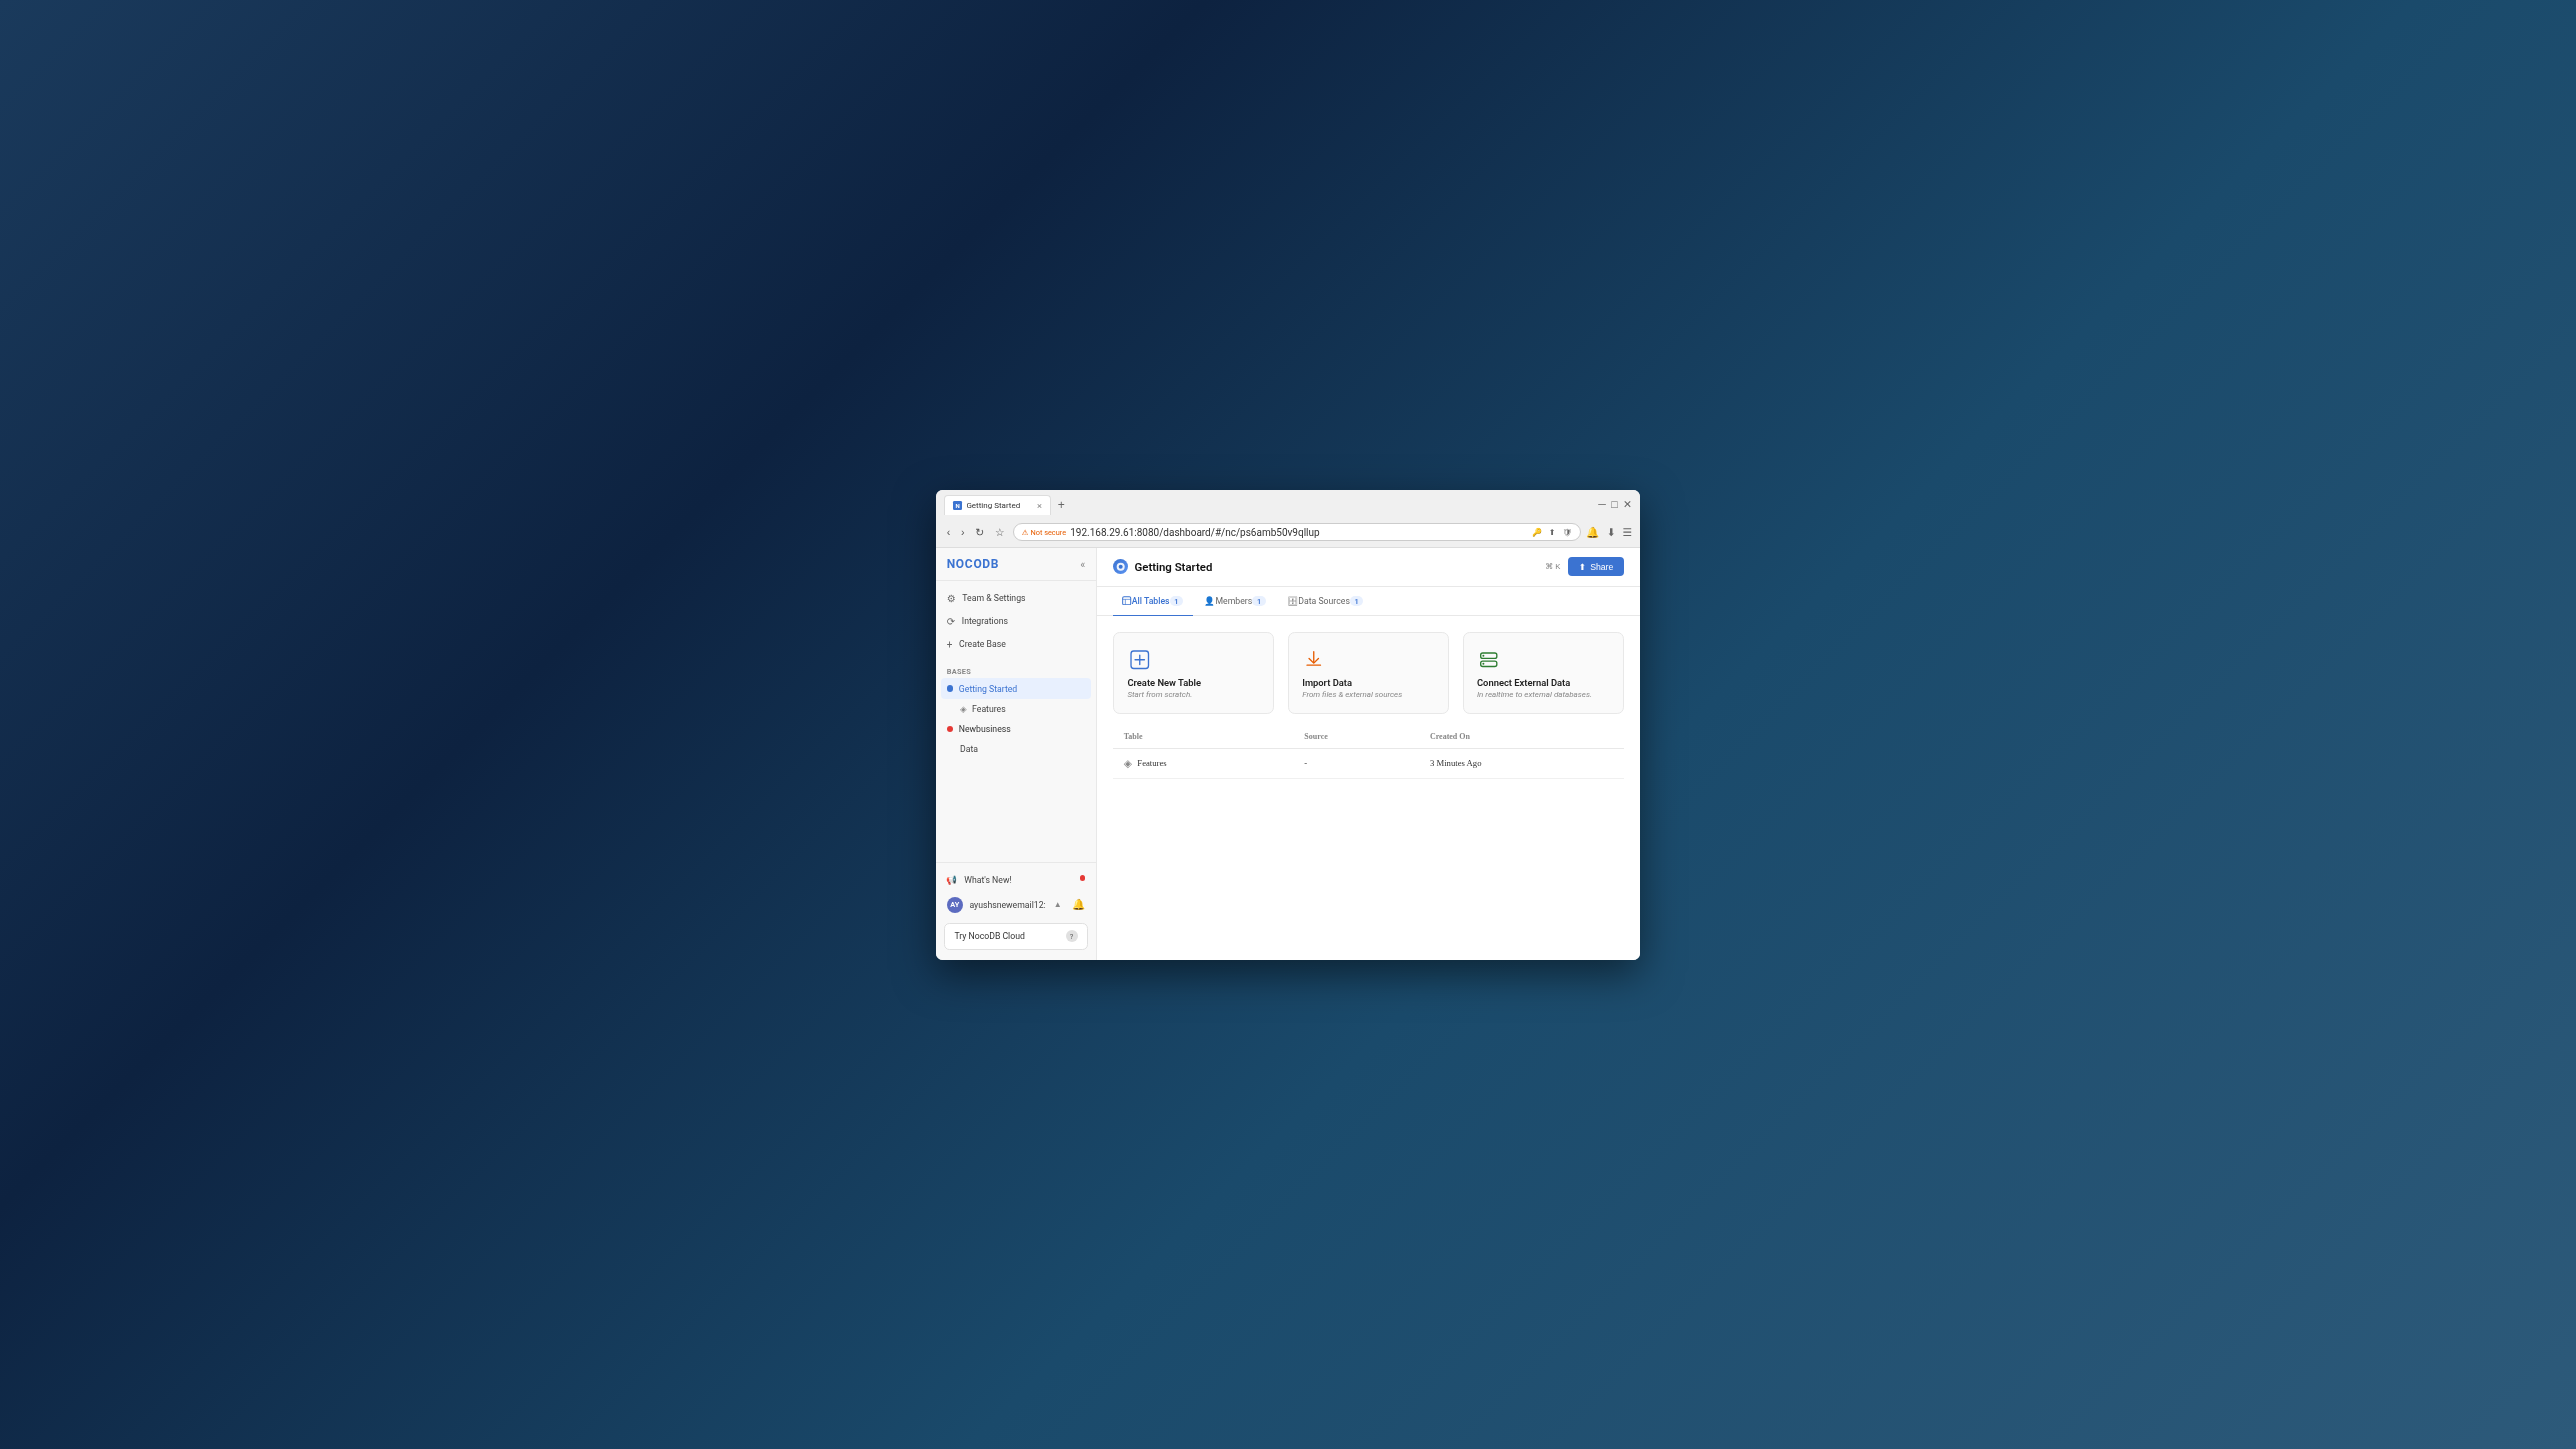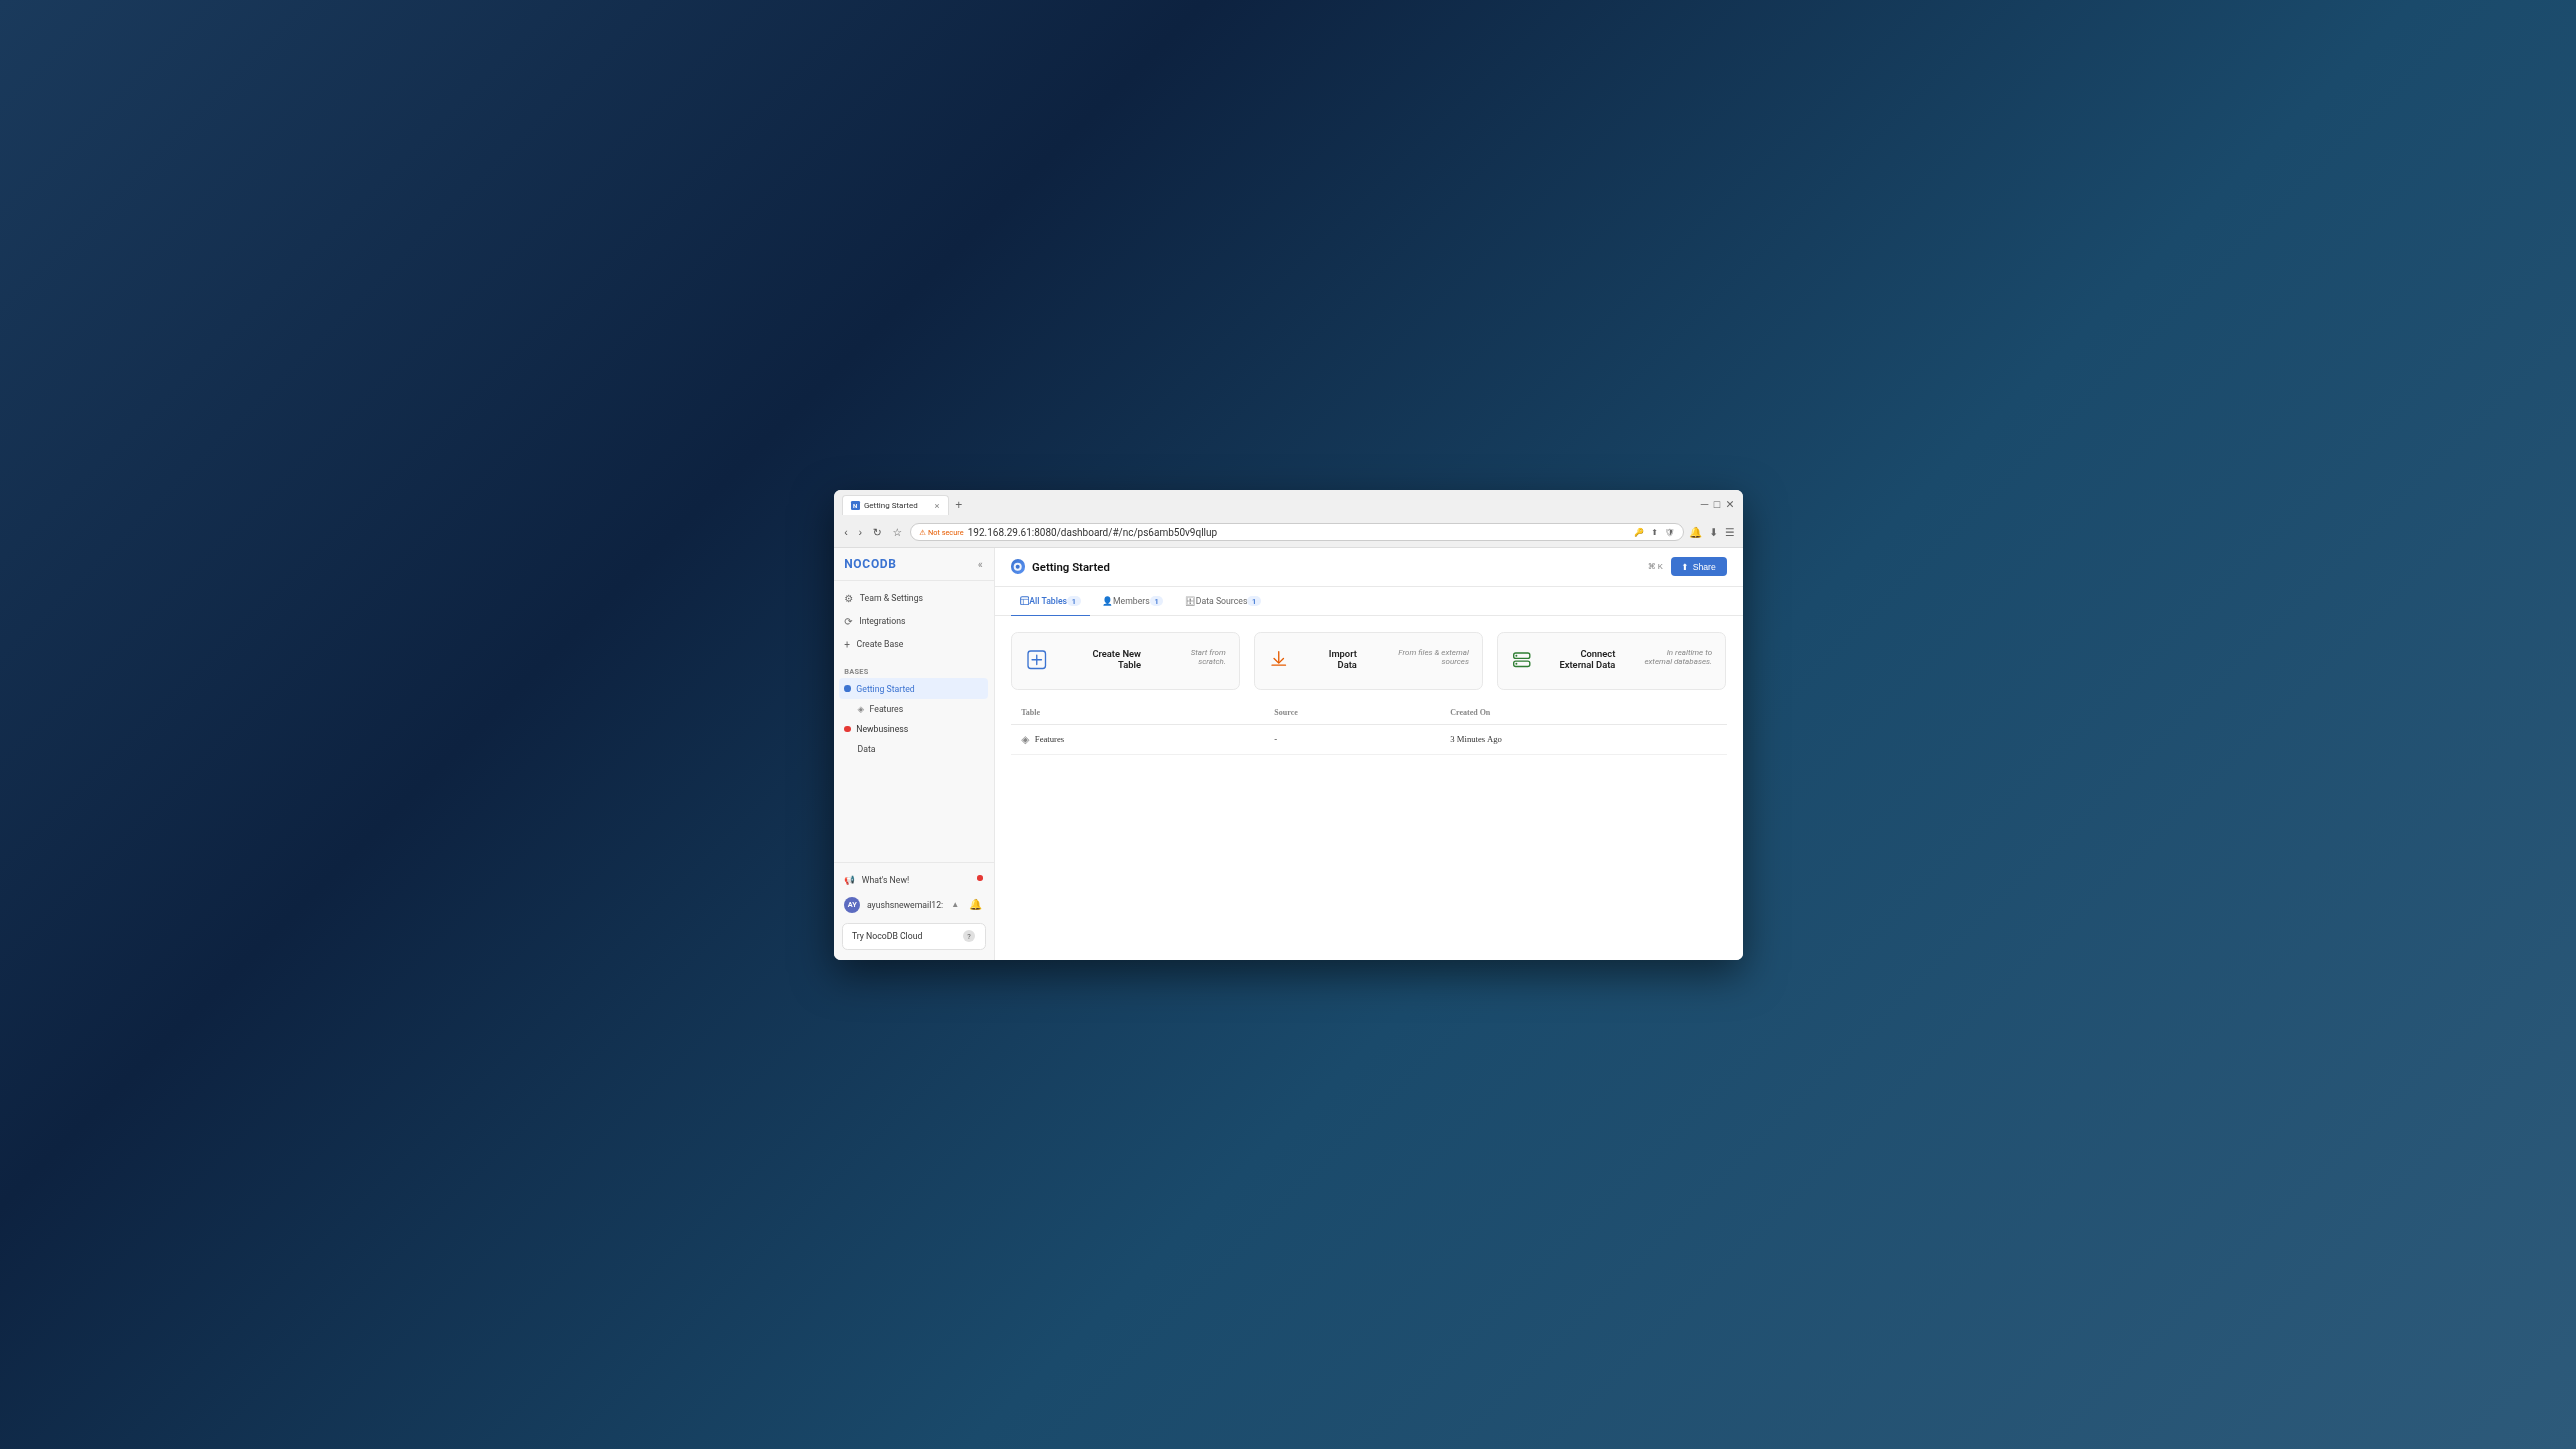--- a/index.html
+++ b/index.html
@@ -7,21 +7,21 @@
       font-family: -apple-system, BlinkMacSystemFont, 'Segoe UI', Roboto, sans-serif;
       background: linear-gradient(135deg, #1a3a5c 0%, #0d2240 30%, #1a4a6b 60%, #2d5a7a 100%);
       width: 100vw;
       height: 100vh;
       display: flex;
       align-items: center;
       justify-content: center;
       overflow: hidden;
     }
     .browser-window {
-      width: 909px;
+      width: 704px;
       height: 470px;
       background: #fff;
       border-radius: 6.7px;
       box-shadow: 0 13.4px 40px rgba(0,0,0,0.5);
       display: flex;
       flex-direction: column;
       overflow: hidden;
     }
     
     .browser-titlebar {
@@ -371,23 +371,22 @@
       padding: 16px 16px 10.7px;
     }
     .action-card {
       flex: 1;
       background: #fafafa;
       border: 0.7px solid #e8e8e8;
       border-radius: 6.7px;
       padding: 14.8px 13.4px;
       cursor: pointer;
       display: flex;
-      flex-direction: row;
-      gap: 23px;
-      text-align: right;
+      flex-direction: column;
+      gap: 2px;
     }
     .card-icon {
       width: 24px;
       height: 24px;
       display: flex;
       align-items: center;
       justify-content: center;
       margin-bottom: 2.7px;
     }
     .card-title {

